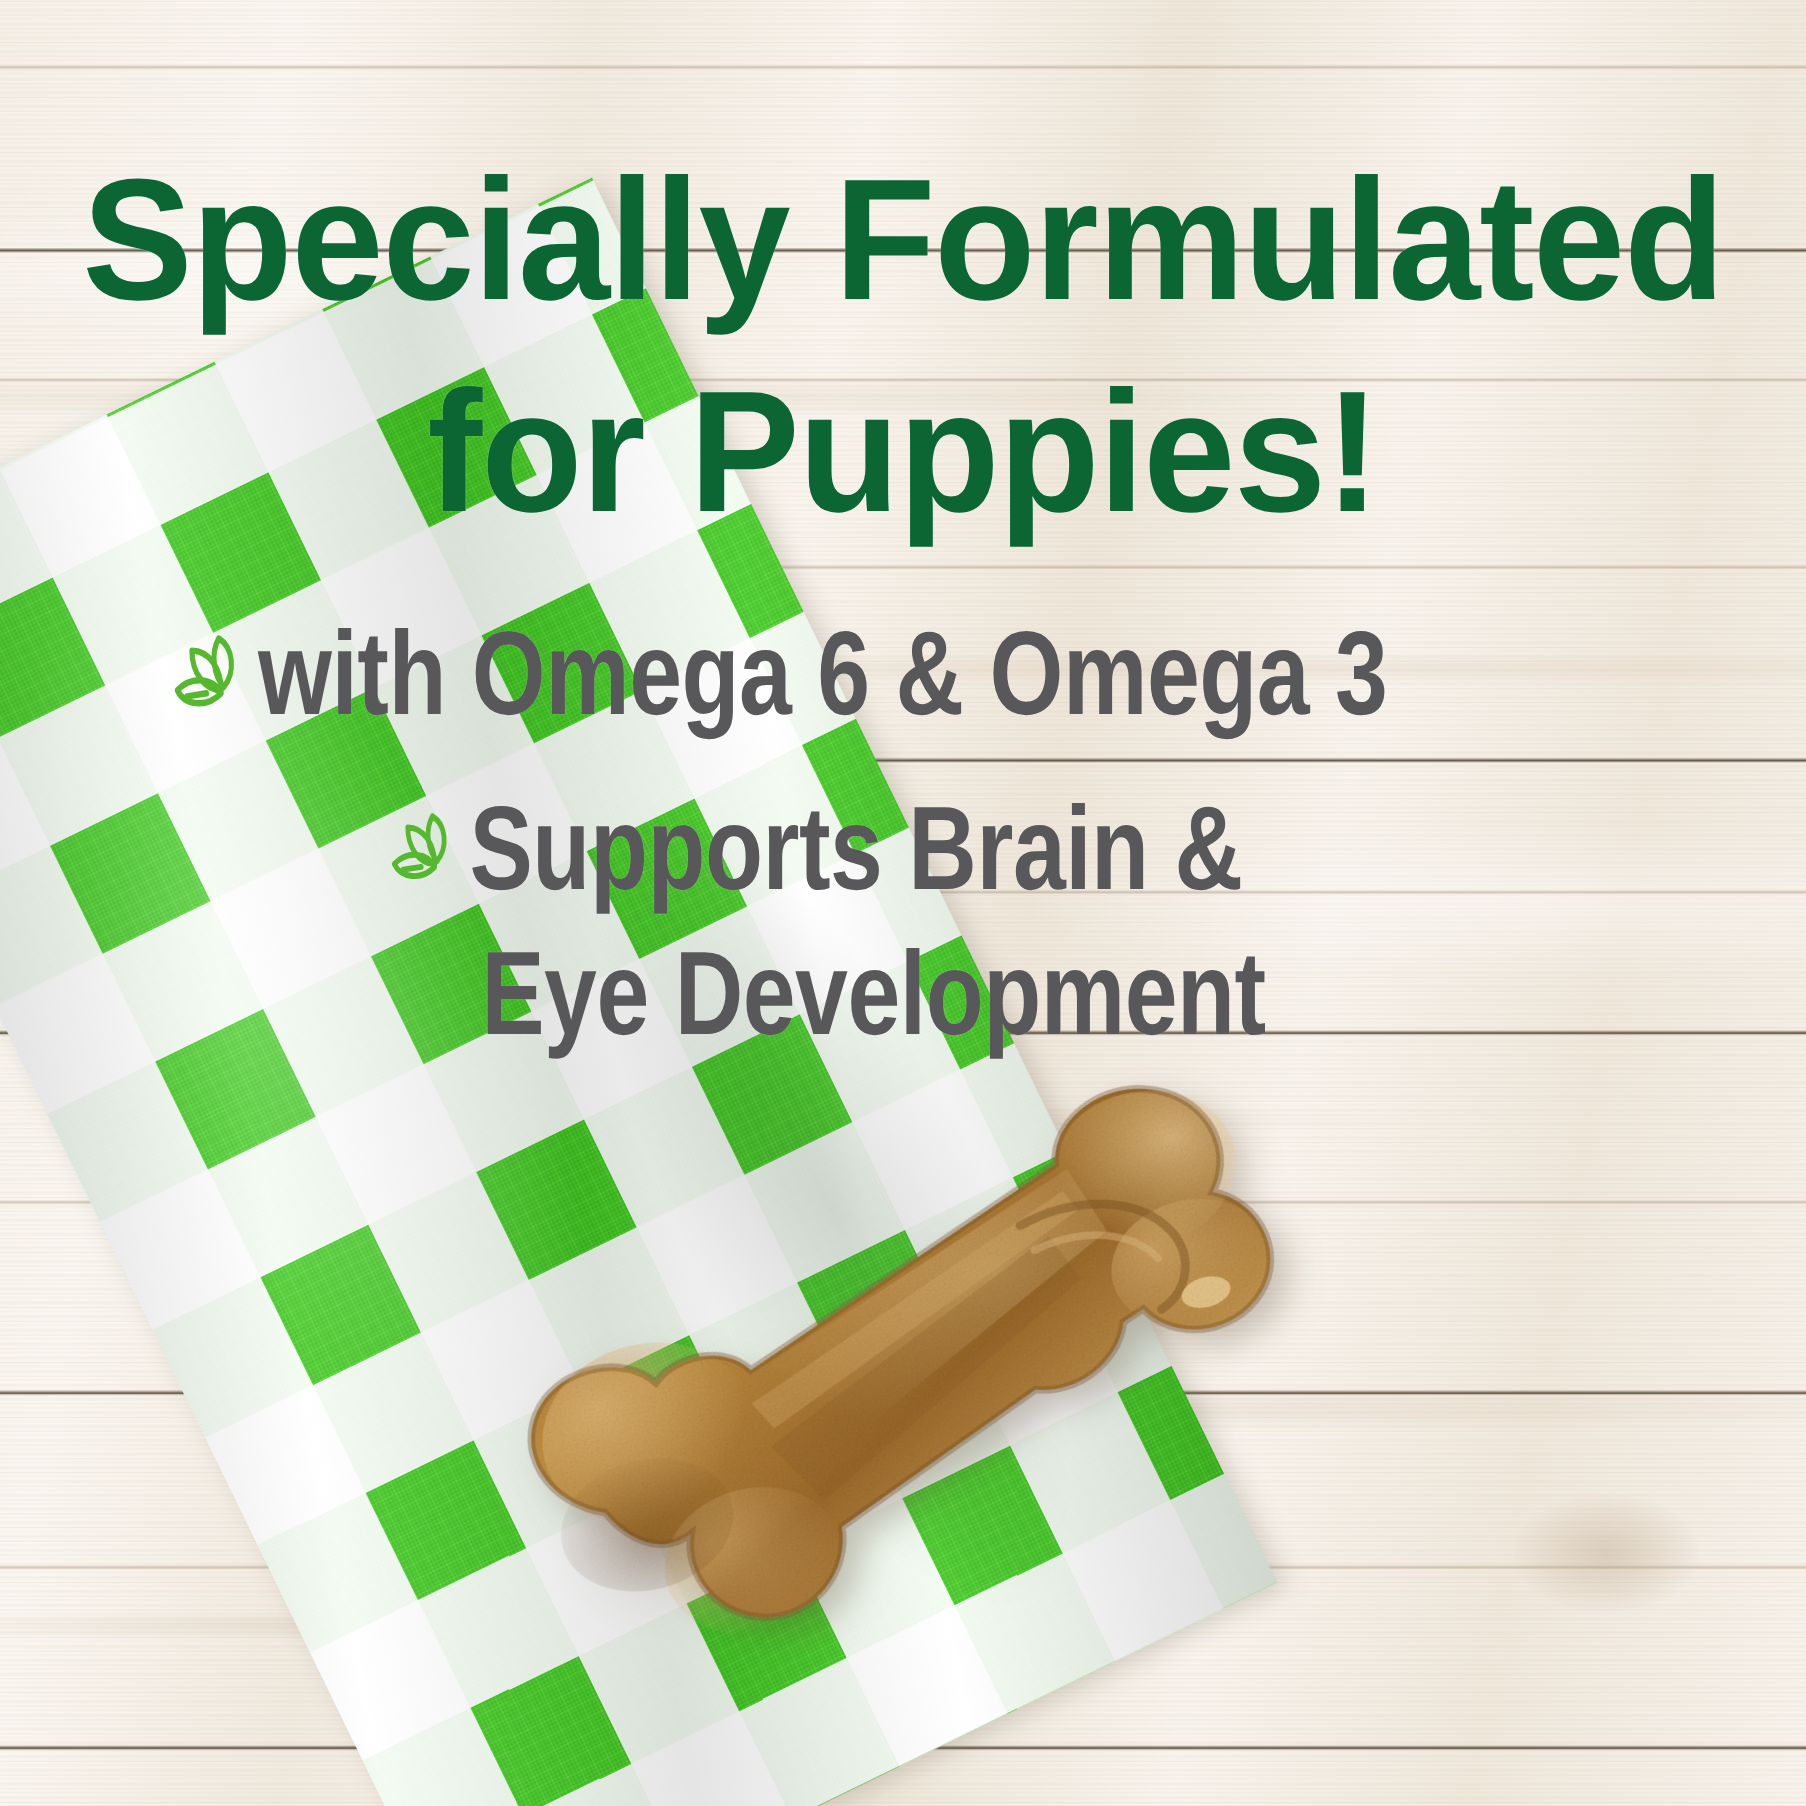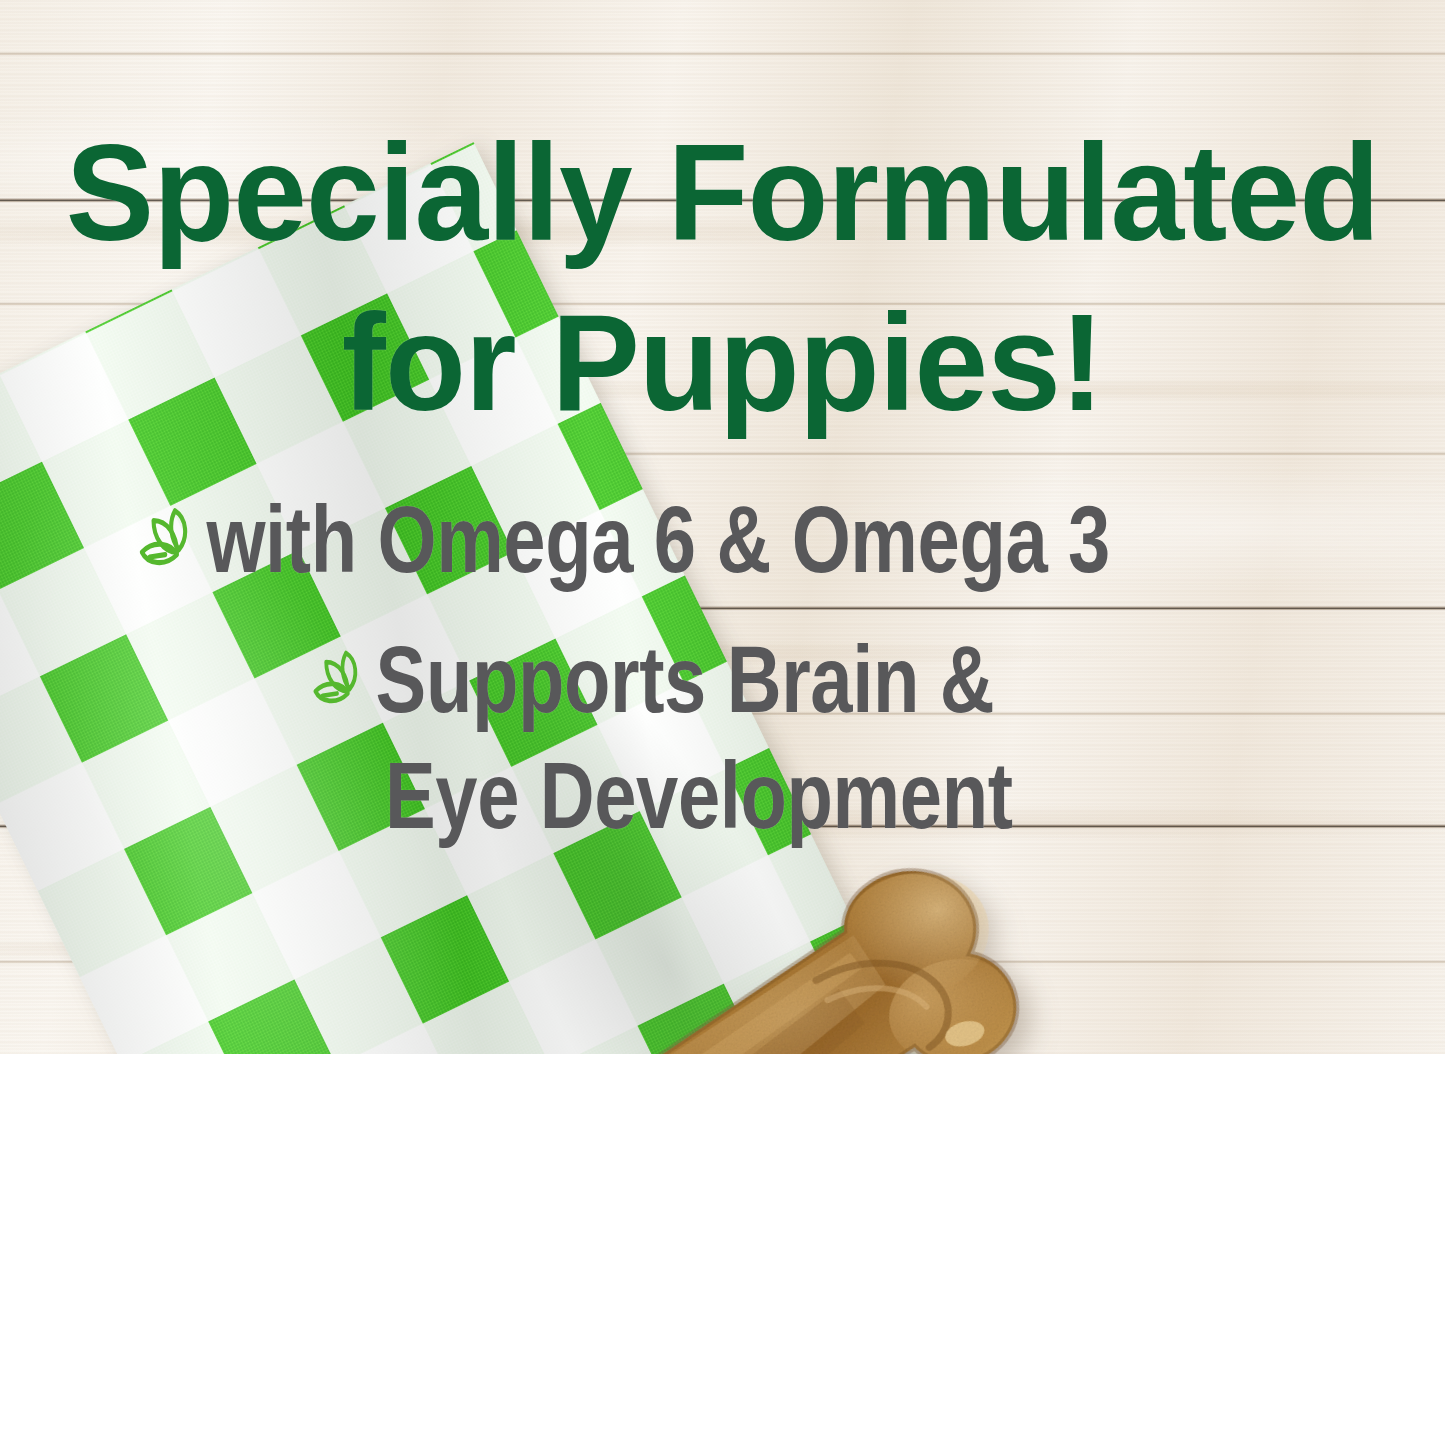--- a/index.html
+++ b/index.html
@@ -1,20 +1,20 @@
 <!DOCTYPE html>
 <html><head>
 <meta charset="utf-8">
 <style>
   html,body{margin:0;padding:0;background:#fff;}
   body{font-family:"Liberation Sans",sans-serif;}
 
   #stage{
     position:relative;
-    width:1445px;height:1054px;
+    width:1445px;height:1445px;
     overflow:hidden;
     background:#f2ece4;
   }
 
   
   .wood{
     position:absolute;inset:0;
     background:
       
       repeating-linear-gradient(to bottom,

